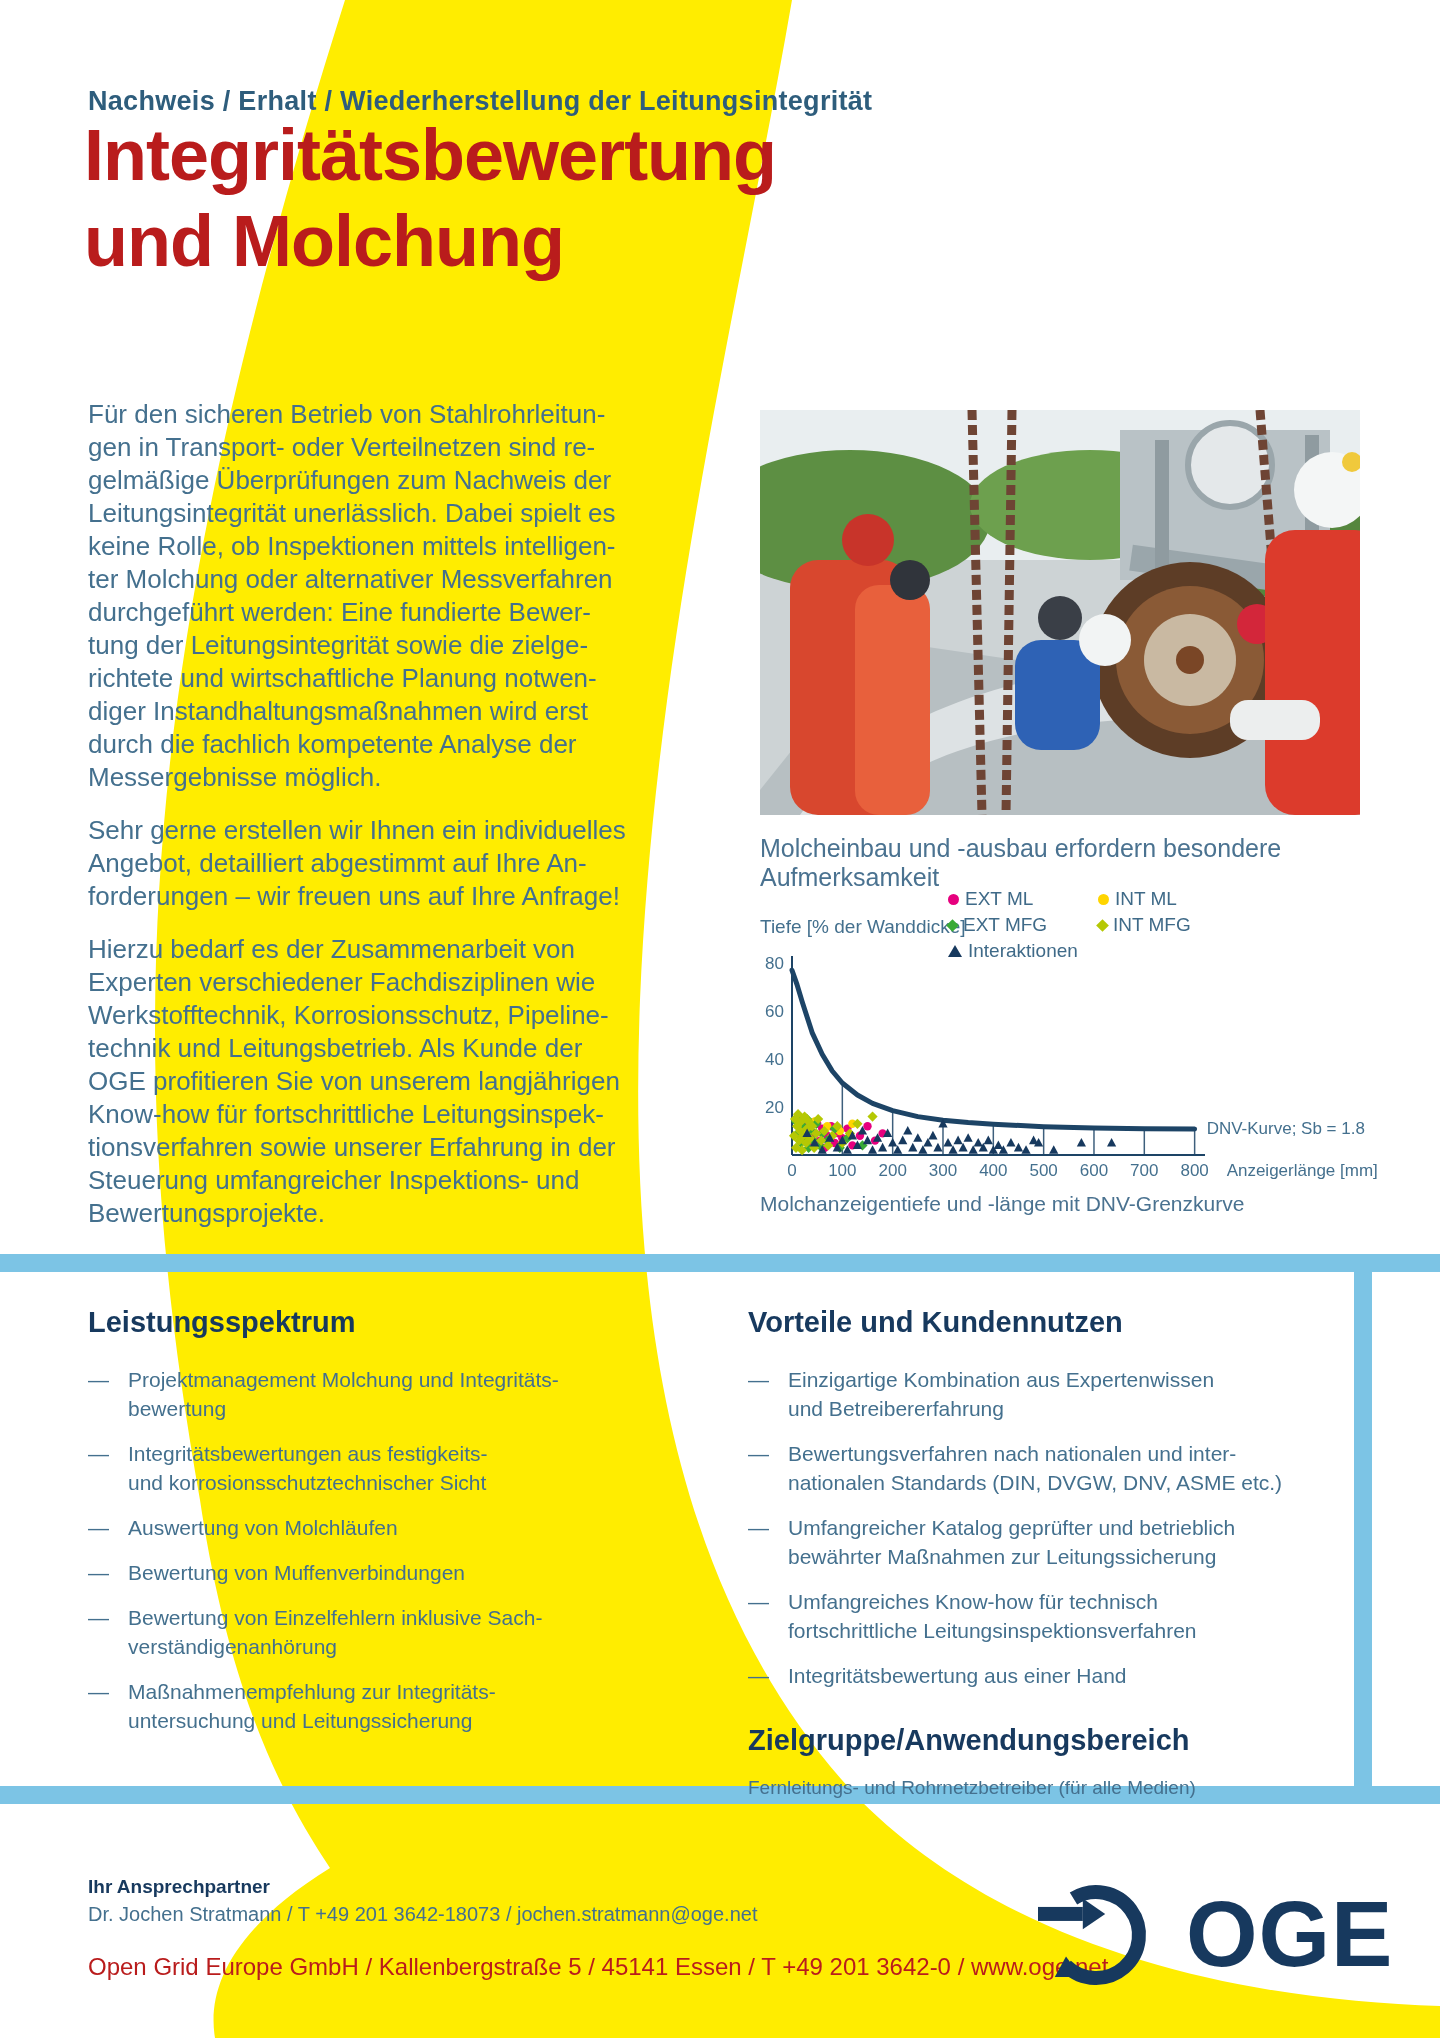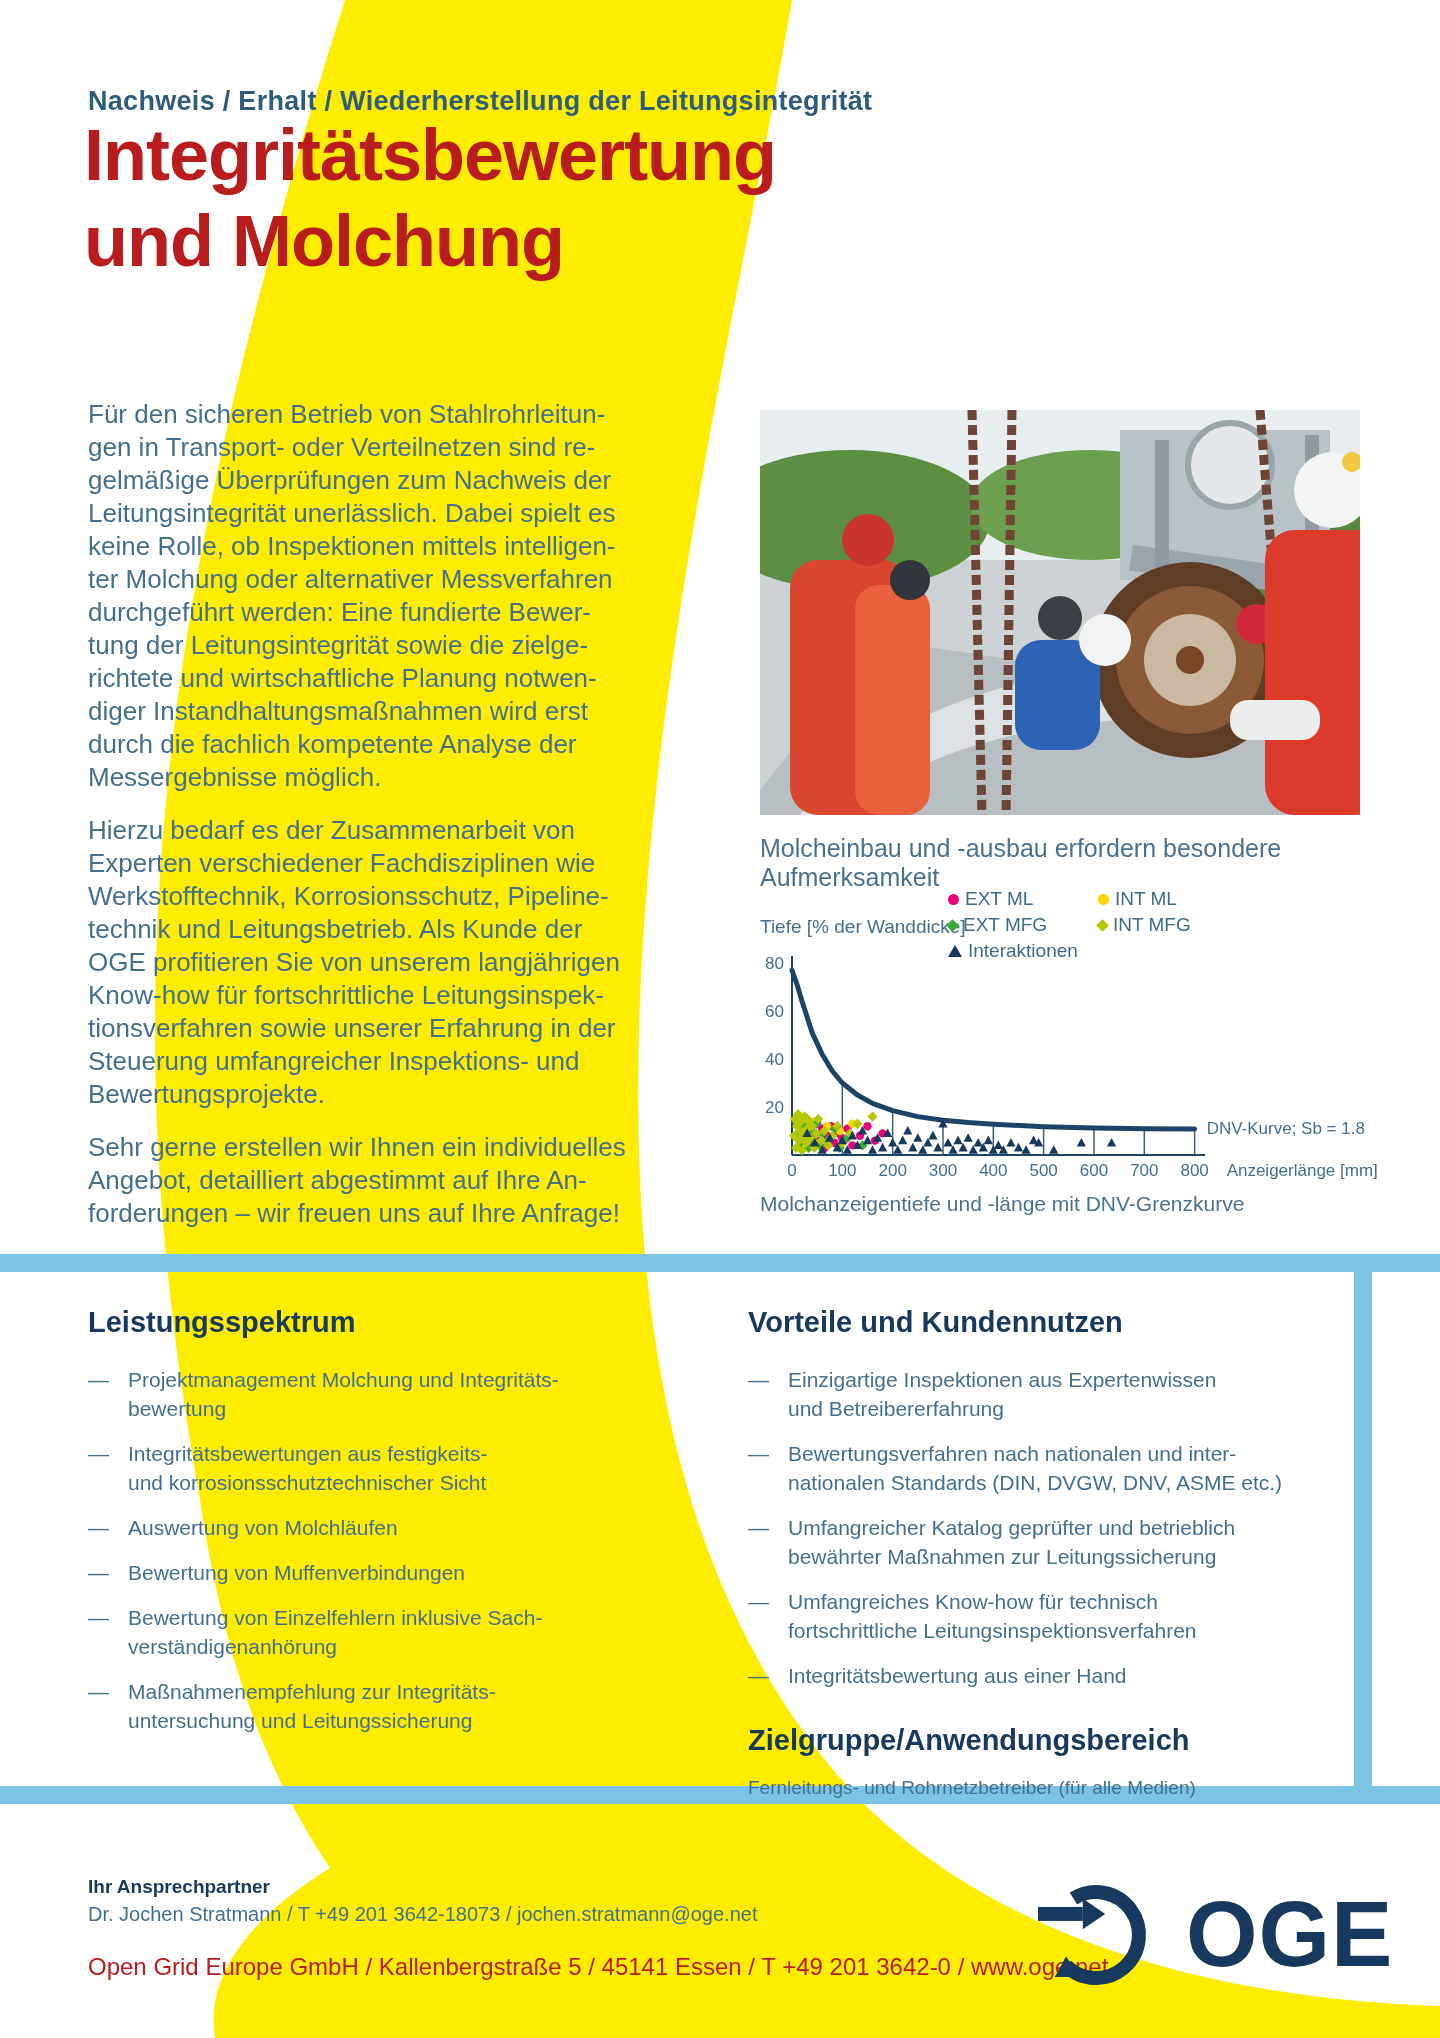--- a/index.html
+++ b/index.html
@@ -83,32 +83,32 @@
 gelmäßige Überprüfungen zum Nachweis der
 Leitungsintegrität unerlässlich. Dabei spielt es
 keine Rolle, ob Inspektionen mittels intelligen-
 ter Molchung oder alternativer Messverfahren
 durchgeführt werden: Eine fundierte Bewer-
 tung der Leitungsintegrität sowie die zielge-
 richtete und wirtschaftliche Planung notwen-
 diger Instandhaltungsmaßnahmen wird erst
 durch die fachlich kompetente Analyse der
 Messergebnisse möglich.</p>
+        <p>Sehr gerne erstellen wir Ihnen ein individuelles
+Angebot, detailliert abgestimmt auf Ihre An-
+forderungen – wir freuen uns auf Ihre Anfrage!</p>
         <p>Hierzu bedarf es der Zusammenarbeit von
 Experten verschiedener Fachdisziplinen wie
 Werkstofftechnik, Korrosionsschutz, Pipeline-
 technik und Leitungsbetrieb. Als Kunde der
 OGE profitieren Sie von unserem langjährigen
 Know-how für fortschrittliche Leitungsinspek-
 tionsverfahren sowie unserer Erfahrung in der
 Steuerung umfangreicher Inspektions- und
 Bewertungsprojekte.</p>
-        <p>Sehr gerne erstellen wir Ihnen ein individuelles
-Angebot, detailliert abgestimmt auf Ihre An-
-forderungen – wir freuen uns auf Ihre Anfrage!</p>
       </div>
 
     <div class="photo">
       <svg width="600" height="405" viewBox="0 0 600 405" aria-hidden="true">
         <rect x="0" y="0" width="600" height="405" fill="#cdd3d5"></rect>
         <rect x="0" y="0" width="600" height="150" fill="#e9eef0"></rect>
         <ellipse cx="90" cy="110" rx="140" ry="70" fill="#5d8f43"></ellipse>
         <ellipse cx="330" cy="95" rx="120" ry="55" fill="#6da04e"></ellipse>
         <ellipse cx="560" cy="120" rx="120" ry="75" fill="#55863e"></ellipse>
         <rect x="360" y="20" width="210" height="150" fill="#b9c2c6"></rect>
@@ -352,21 +352,21 @@
 untersuchung und Leitungssicherung</span>
           </div>
         </div>
     </div>
 
     <div class="col col-right">
       <h2 class="section-heading">Vorteile und Kundennutzen</h2>
       <div class="dash-list" id="benefits-list">
           <div class="dash-item">
             <span class="dash">—</span>
-            <span class="dash-text">Einzigartige Inspektionen aus Expertenwissen
+            <span class="dash-text">Einzigartige Kombination aus Expertenwissen
 und Betreibererfahrung</span>
           </div>
           <div class="dash-item">
             <span class="dash">—</span>
             <span class="dash-text">Bewertungsverfahren nach nationalen und inter-
 nationalen Standards (DIN, DVGW, DNV, ASME etc.)</span>
           </div>
           <div class="dash-item">
             <span class="dash">—</span>
             <span class="dash-text">Umfangreicher Katalog geprüfter und betrieblich

